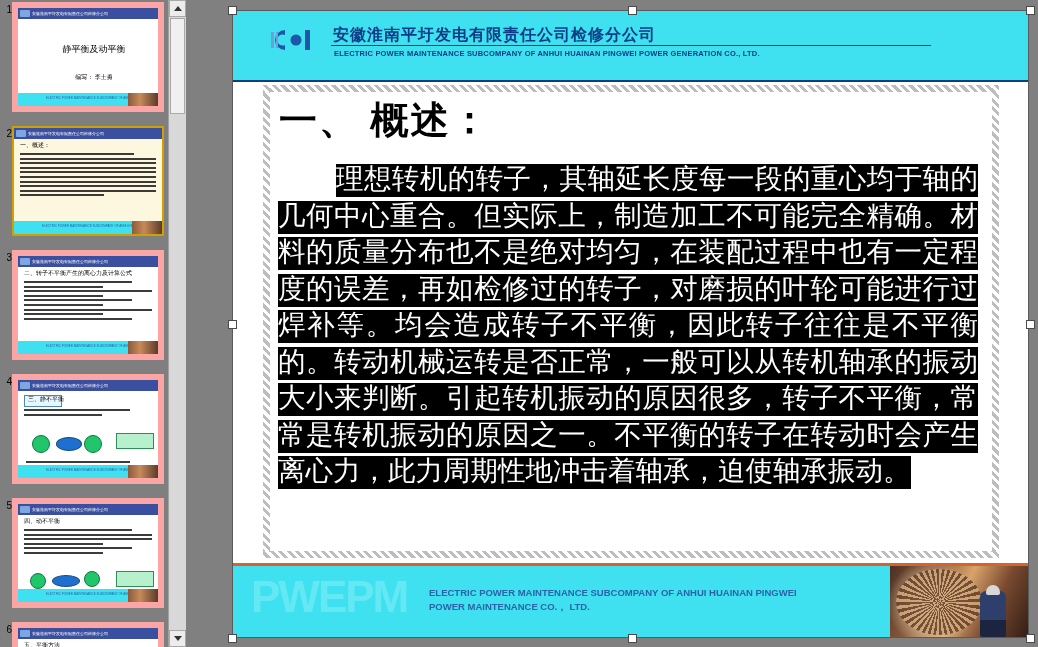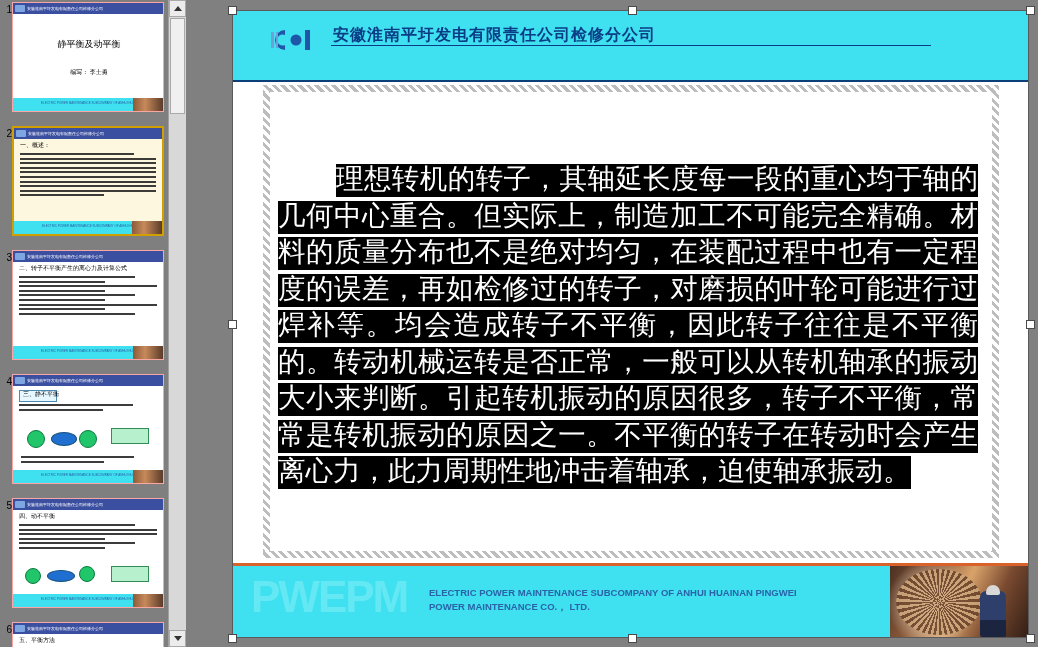--- a/index.html
+++ b/index.html
@@ -28,21 +28,21 @@
     height: 647px;
     background: #7f7f7f;
     overflow: hidden;
   }
   .thumb {
     position: absolute;
     left: 12px;
     width: 152px;
     height: 110px;
     background: #ffffff;
-    border: 1px solid #fca5a5;
+    border: 6px solid #fca5a5;
     box-sizing: border-box;
     overflow: hidden;
   }
   .thumb.selected {
     border: 2px solid #d0a000;
   }
   .thumb-num {
     position: absolute;
     left: 1px;
     width: 11px;
@@ -571,26 +571,28 @@
             <svg width="52" height="26" viewBox="0 0 52 26" xmlns="http://www.w3.org/2000/svg">
               <path d="M14 3 A10 10 0 1 0 14 23 L14 18 A5.5 5.5 0 1 1 14 8 Z" fill="#1f57a8"></path>
               <circle cx="25" cy="13" r="5.5" fill="#1f57a8"></circle>
               <rect x="34" y="3" width="5" height="20" fill="#1f57a8"></rect>
               <rect x="0" y="5" width="3" height="16" fill="#6f9fd8"></rect>
               <rect x="5" y="5" width="2" height="16" fill="#6f9fd8"></rect>
             </svg>
           </div>
           <div class="hdr-cn">安徽淮南平圩发电有限责任公司检修分公司</div>
           <div class="hdr-rule"></div>
+          <div class="hdr-en">ELECTRIC POWER MAINTENANCE SUBCOMPANY OF ANHUI HUAINAN PINGWEI POWER GENERATION CO., LTD.</div>
         </div>
 
         <div class="placeholder-frame">
           <div class="placeholder-inner"></div>
         </div>
 
+        <div class="slide-title">一、 概述：</div>
 
         <div class="body-text"><span class="hl">理想转机的转子，其轴延长度每一段的重心均于轴的几何中心重合。但实际上，制造加工不可能完全精确。材料的质量分布也不是绝对均匀，在装配过程中也有一定程度的误差，再如检修过的转子，对磨损的叶轮可能进行过焊补等。均会造成转子不平衡，因此转子往往是不平衡的。转动机械运转是否正常，一般可以从转机轴承的振动大小来判断。引起转机振动的原因很多，转子不平衡，常常是转机振动的原因之一。不平衡的转子在转动时会产生离心力，此力周期性地冲击着轴承，迫使轴承振动。</span></div>
 
         <div class="slide-footer">
           <div class="ft-watermark">PWEPM</div>
           <div class="ft-en">
             <div>ELECTRIC POWER MAINTENANCE SUBCOMPANY OF ANHUI HUAINAN PINGWEI</div>
             <div>POWER MAINTENANCE CO.， LTD.</div>
           </div>
           <div class="ft-photo">

